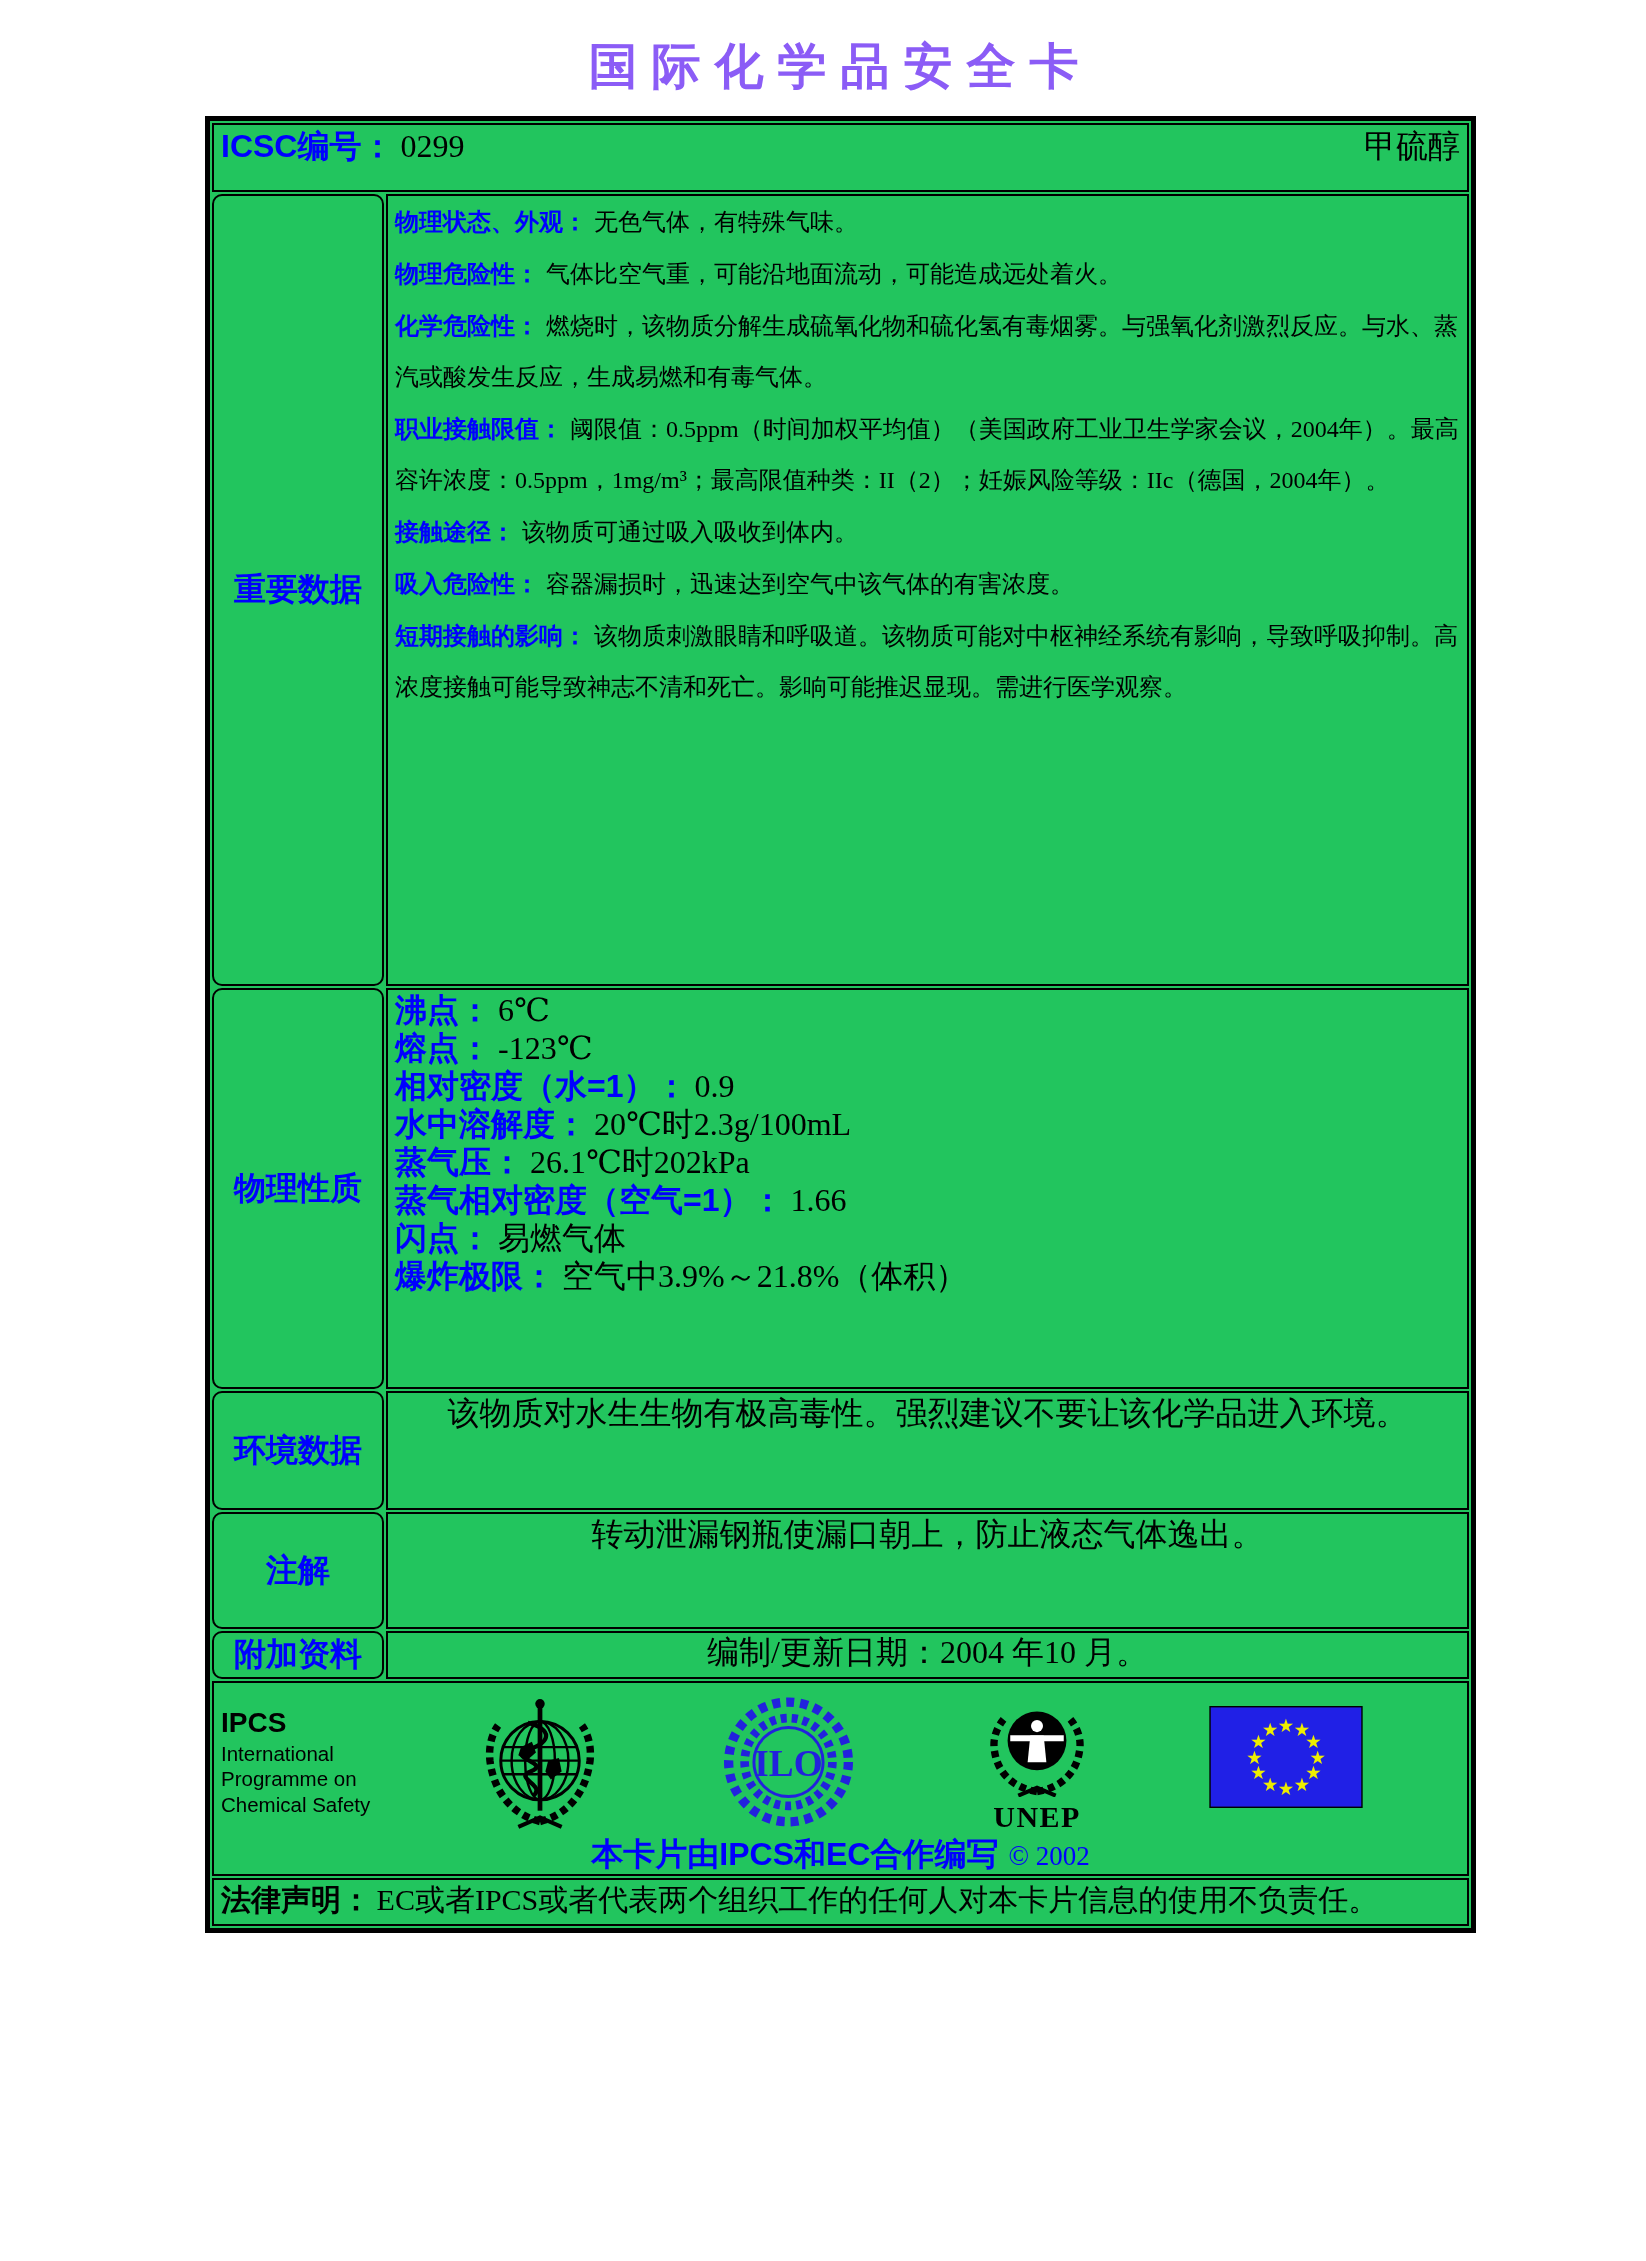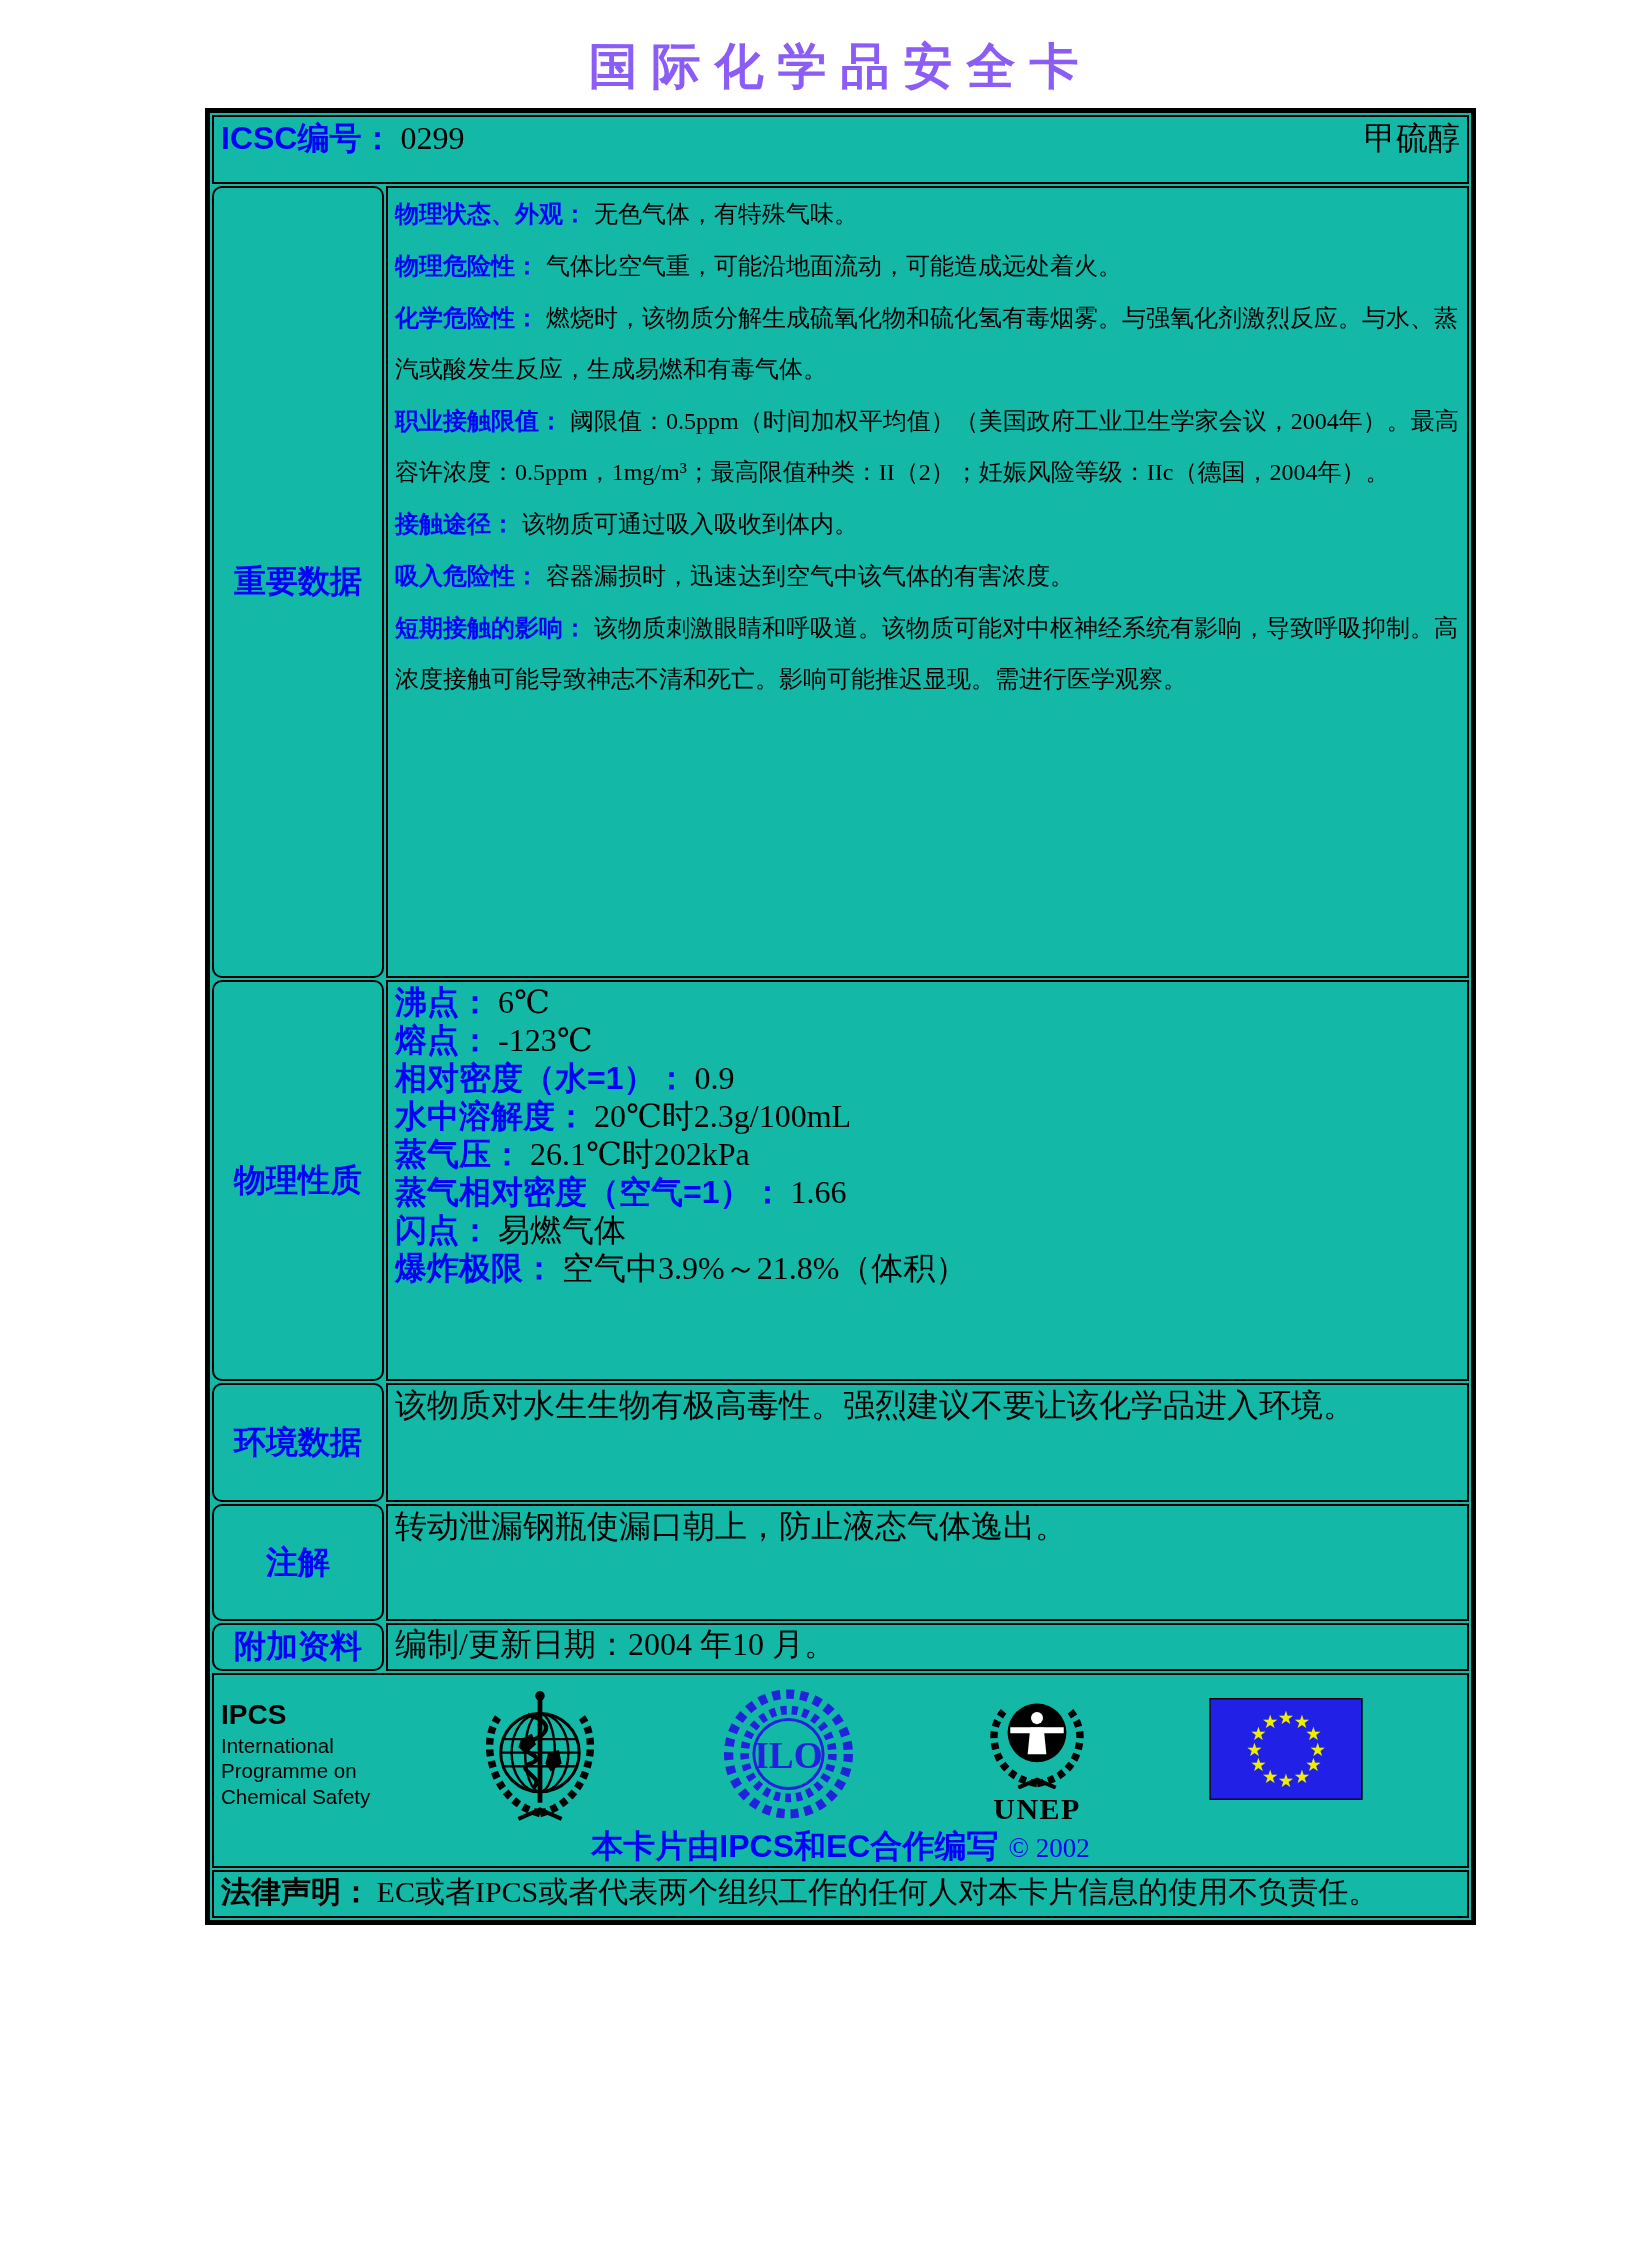--- a/index.html
+++ b/index.html
@@ -19,27 +19,27 @@
     width: 1271px;
     text-align: center;
     color: #8b5cf6;
     font-size: 49px;
     line-height: 51px;
     font-weight: bold;
     letter-spacing: 14px;
     font-family: "Liberation Serif", "DejaVu Serif", serif;
   }
   table.card {
-    margin: 16px 0 0 205px;
+    margin: 24px 0 0 205px;
     width: 1271px;
     table-layout: fixed;
     border: 5px solid #000000;
     border-collapse: separate;
     border-spacing: 2.8px;
-    background: #14b8a6;
+    background: #22c55e;
   }
   td.cell {
     border: 2.1px solid #000000;
     box-sizing: border-box;
     vertical-align: top;
     padding: 0 7px;
     font-size: 32px;
     overflow: hidden;
   }
   td.lbl {
@@ -85,20 +85,21 @@
     margin: 0;
     line-height: 38px;
     font-size: 32px;
   }
   p.phy .blabel { margin-right: 7px; }
   p.plain {
     margin: 0;
     line-height: 38px;
     font-size: 32px;
     padding-top: 1.4px;
+    text-align: center;
   }
   td.content.pad-top { padding-top: 1.4px; }
 
   
   td.logos-cell {
     position: relative;
     padding: 0;
   }
   .ipcs-block {
     position: absolute;

